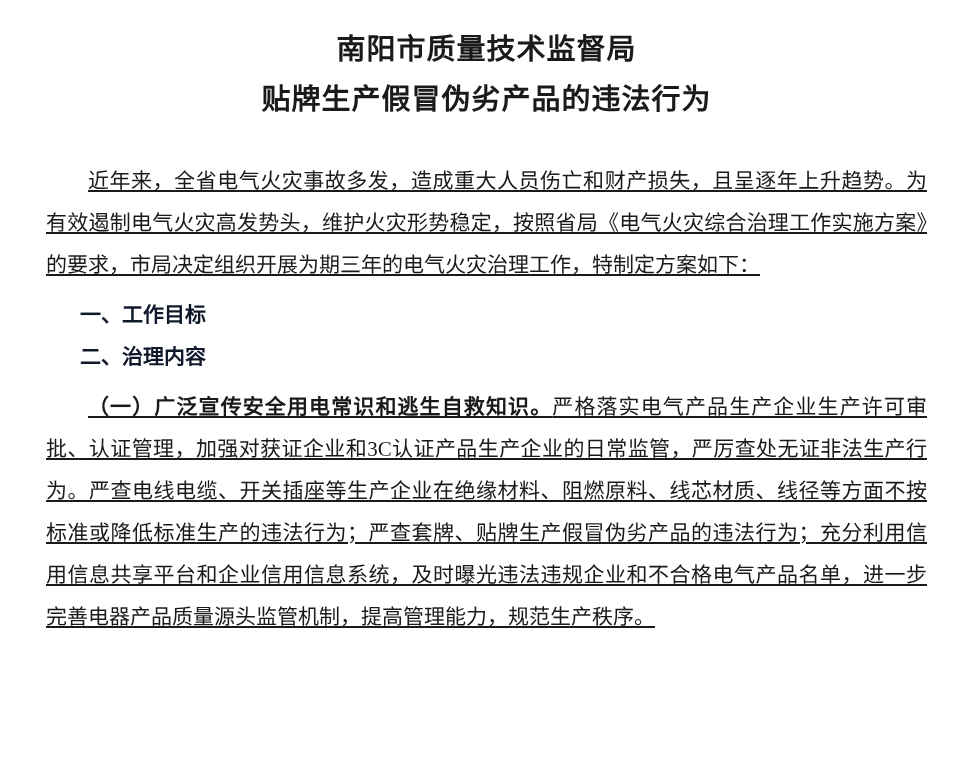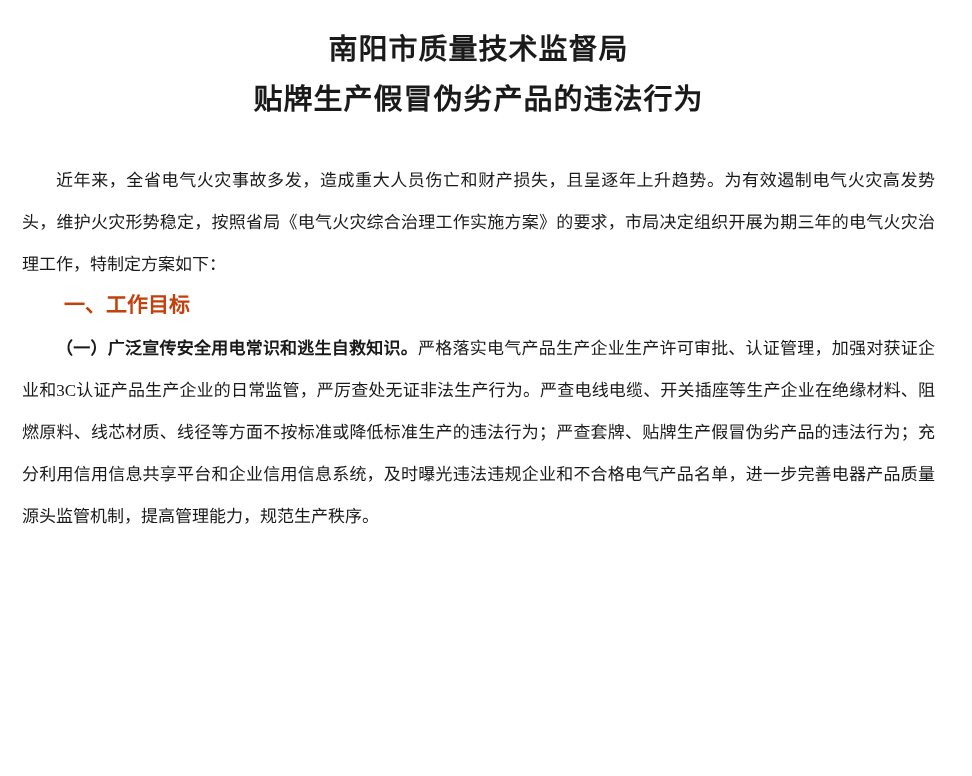--- a/index.html
+++ b/index.html
@@ -9,58 +9,59 @@
   }
   body {
     width: 972px;
     height: 776px;
     overflow: hidden;
   }
   .page {
     box-sizing: border-box;
     width: 972px;
     height: 776px;
-    padding: 24px 37px 0 22px;
+    padding: 24px 37px 0 38px;
     background: #ffffff;
     color: #1a1a1a;
     overflow: hidden;
   }
   .title-block {
     text-align: center;
   }
   .doc-title {
     margin: 0;
     font-family: "Liberation Serif", "DejaVu Serif", serif;
     font-weight: bold;
     font-size: 29px;
     line-height: 50px;
     color: #1a1a1a;
     letter-spacing: 1px;
   }
   .doc-body {
     margin-top: 36px;
   }
   .body-para {
-    margin: 0;
+    margin: 8px;
     font-family: "Liberation Serif", "DejaVu Serif", serif;
-    font-size: 17px;
+    font-size: 21px;
     line-height: 42px;
     text-align: justify;
     text-justify: inter-character;
     text-indent: 2em;
     color: #1a1a1a;
+    text-decoration: underline;
   }
   .section-heading {
     margin: 0;
-    font-family: Liberation Mono, monospace;
+    font-family: Liberation Sans, sans-serif;
     font-weight: bold;
     font-size: 21px;
     line-height: 42px;
     text-indent: 2em;
-    color: #c2410c;
+    color: #0f172a;
   }
   .para-lead {
     font-family: "Liberation Sans", "DejaVu Sans", sans-serif;
     font-weight: bold;
   }
 </style>
 </head>
 <body>
 
 <div class="page">
@@ -70,18 +71,19 @@
     <h1 class="doc-title">贴牌生产假冒伪劣产品的违法行为</h1>
   </div>
 
   <div class="doc-body">
 
     <p class="body-para">近年来，全省电气火灾事故多发，造成重大人员伤亡和财产损失，且呈逐年上升趋势。为有效遏制电气火灾高发势头，维护火灾形势稳定，按照省局《电气火灾综合治理工作实施方案》的要求，市局决定组织开展为期三年的电气火灾治理工作，特制定方案如下：</p>
 
     <p class="section-heading">一、工作目标</p>
 
 
+    <p class="section-heading">二、治理内容</p>
 
     <p class="body-para"><span class="para-lead">（一）广泛宣传安全用电常识和逃生自救知识。</span><span>严格落实电气产品生产企业生产许可审批、认证管理，加强对获证企业和3C认证产品生产企业的日常监管，严厉查处无证非法生产行为。严查电线电缆、开关插座等生产企业在绝缘材料、阻燃原料、线芯材质、线径等方面不按标准或降低标准生产的违法行为；严查套牌、贴牌生产假冒伪劣产品的违法行为；充分利用信用信息共享平台和企业信用信息系统，及时曝光违法违规企业和不合格电气产品名单，进一步完善电器产品质量源头监管机制，提高管理能力，规范生产秩序。</span></p>
 
   </div>
 
 </div>
 
 </body></html>

